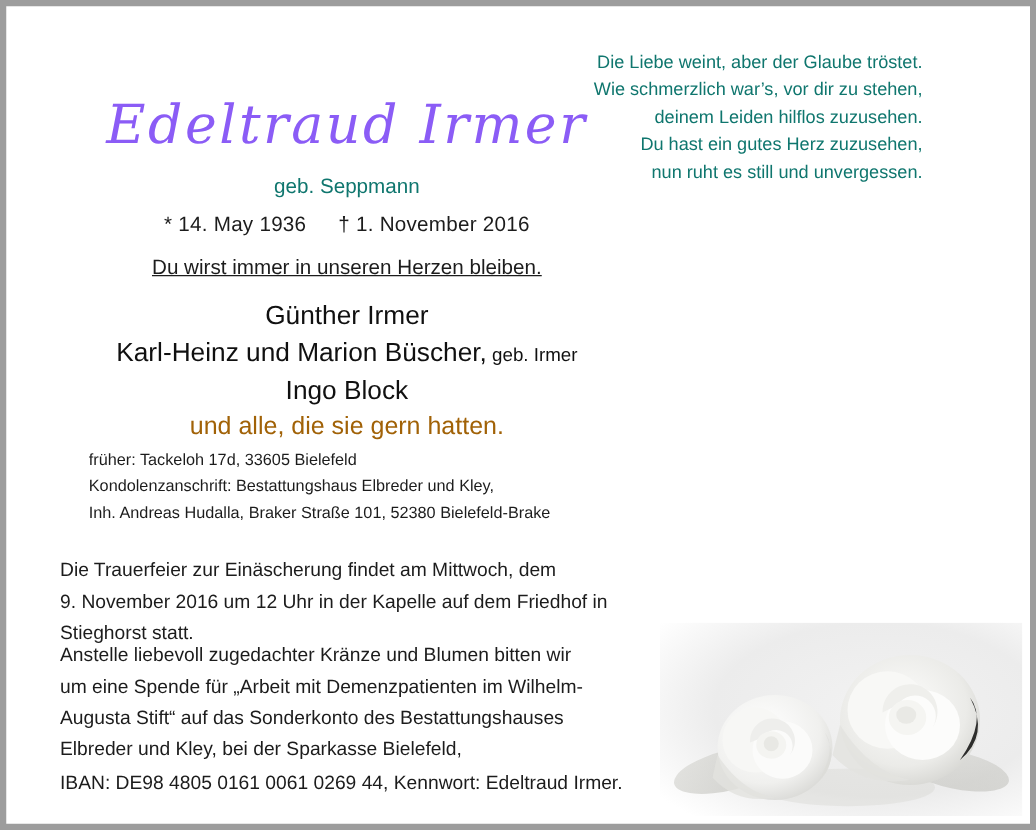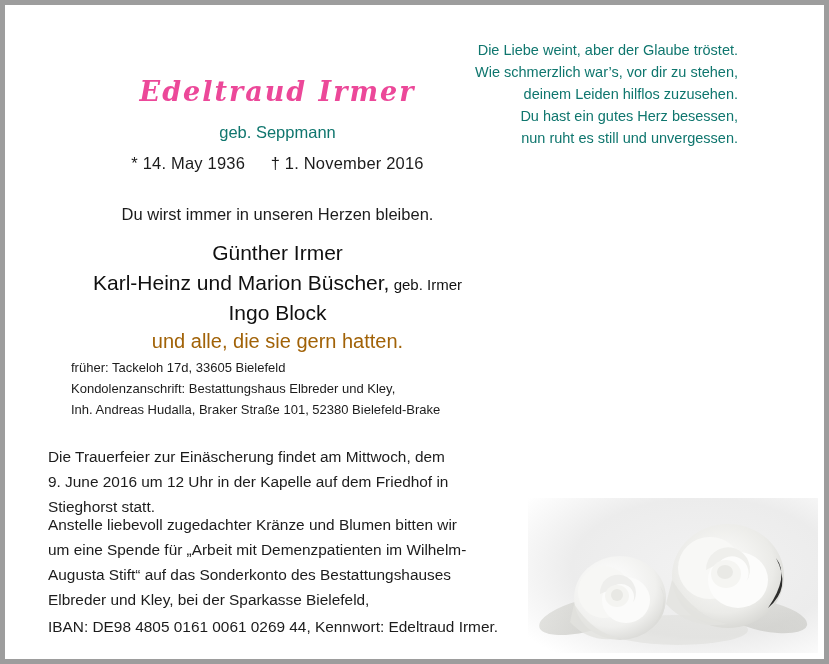--- a/index.html
+++ b/index.html
@@ -45,24 +45,24 @@
   
   .name-block {
     position: absolute;
     top: 72px;
     left: 0;
     width: 545px;
     text-align: center;
   }
   .deceased-name {
     font-family: "DejaVu Serif", serif;
-    font-size: 27px;
-    font-weight: 700;
+    font-size: 43px;
+    font-weight: 400;
     letter-spacing: 2px;
-    color: #ec4899;
+    color: #8b5cf6;
     line-height: 1.1;
     font-style: italic;
   }
   .maiden-name {
     margin-top: 16px;
     font-size: 16.5px;
     color: #0f766e;
   }
   .dates {
     margin-top: 12px;
@@ -77,20 +77,21 @@
     position: absolute;
     top: 200px;
     left: 0;
     width: 545px;
     text-align: center;
   }
   .mourn-lead {
     font-size: 16.5px;
     color: #1c1c1c;
     margin-bottom: 14px;
+    text-decoration: underline;
   }
   .mourn-name {
     font-size: 21px;
     color: #101010;
     line-height: 1.42;
   }
   .mourn-name .small {
     font-size: 15px;
   }
   .mourn-close {
@@ -151,21 +152,21 @@
 </head>
 <body>
 
 <div class="notice">
   <div class="inner">
 
     <div class="verse">
       <div>Die Liebe weint, aber der Glaube tröstet.</div>
       <div>Wie schmerzlich war’s, vor dir zu stehen,</div>
       <div>deinem Leiden hilflos zuzusehen.</div>
-      <div>Du hast ein gutes Herz besessen,</div>
+      <div>Du hast ein gutes Herz zuzusehen,</div>
       <div>nun ruht es still und unvergessen.</div>
     </div>
 
     <div class="name-block">
       <div class="deceased-name">Edeltraud Irmer</div>
       <div class="maiden-name">geb. Seppmann</div>
       <div class="dates">
         <span>* 14. May 1936</span>
         <span class="sep"></span>
         <span>† 1. November 2016</span>
@@ -187,21 +188,21 @@
     </div>
 
     <div class="address-block">
       <div>früher: Tackeloh 17d, 33605 Bielefeld</div>
       <div>Kondolenzanschrift: Bestattungshaus Elbreder und Kley,</div>
       <div>Inh. Andreas Hudalla, Braker Straße 101, 52380 Bielefeld-Brake</div>
     </div>
 
     <div class="ceremony-block">
       <div>Die Trauerfeier zur Einäscherung findet am Mittwoch, dem</div>
-      <div>9. June 2016 um 12 Uhr in der Kapelle auf dem Friedhof in</div>
+      <div>9. November 2016 um 12 Uhr in der Kapelle auf dem Friedhof in</div>
       <div>Stieghorst statt.</div>
     </div>
 
     <div class="donation-block">
       <div>Anstelle liebevoll zugedachter Kränze und Blumen bitten wir</div>
       <div>um eine Spende für „Arbeit mit Demenzpatienten im Wilhelm-</div>
       <div>Augusta Stift“ auf das Sonderkonto des Bestattungshauses</div>
       <div>Elbreder und Kley, bei der Sparkasse Bielefeld,</div>
       <div class="iban-line">IBAN: DE98 4805 0161 0061 0269 44, Kennwort: Edeltraud Irmer.</div>
     </div>

